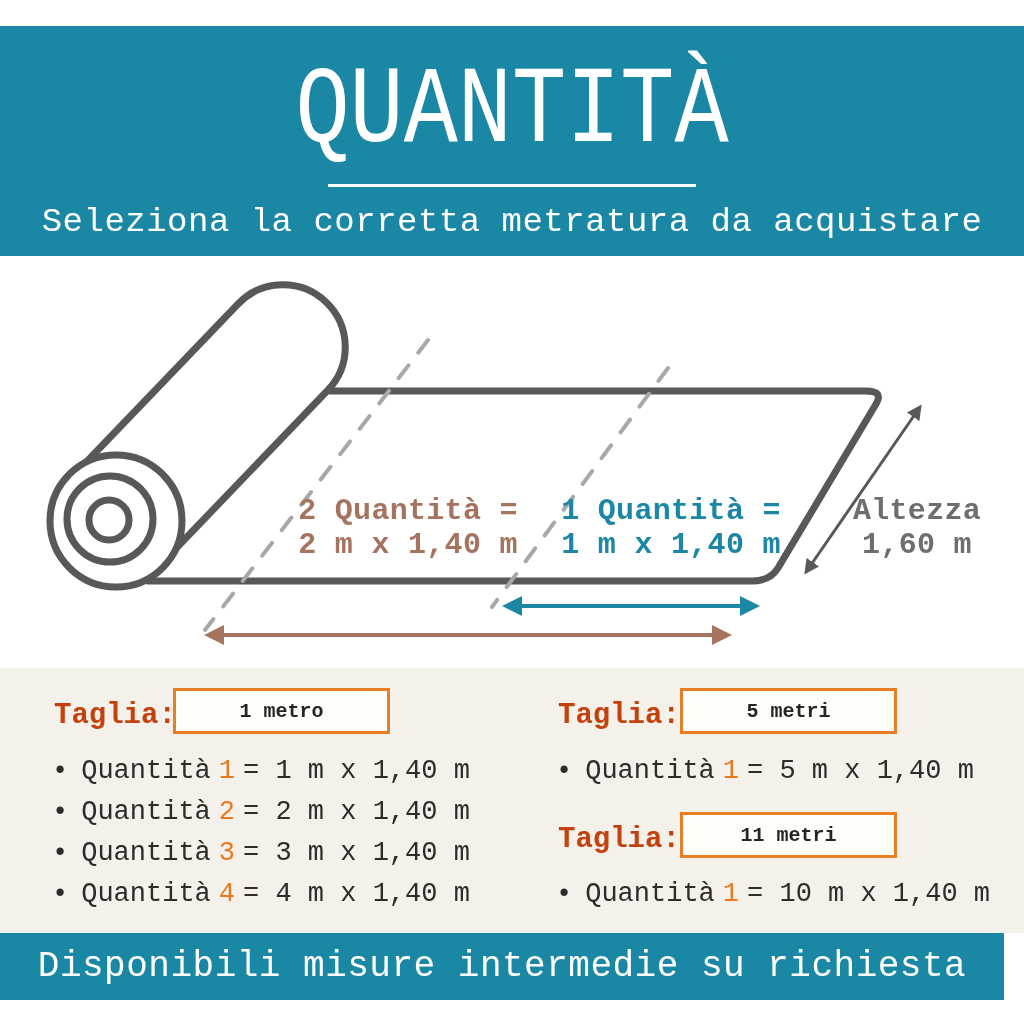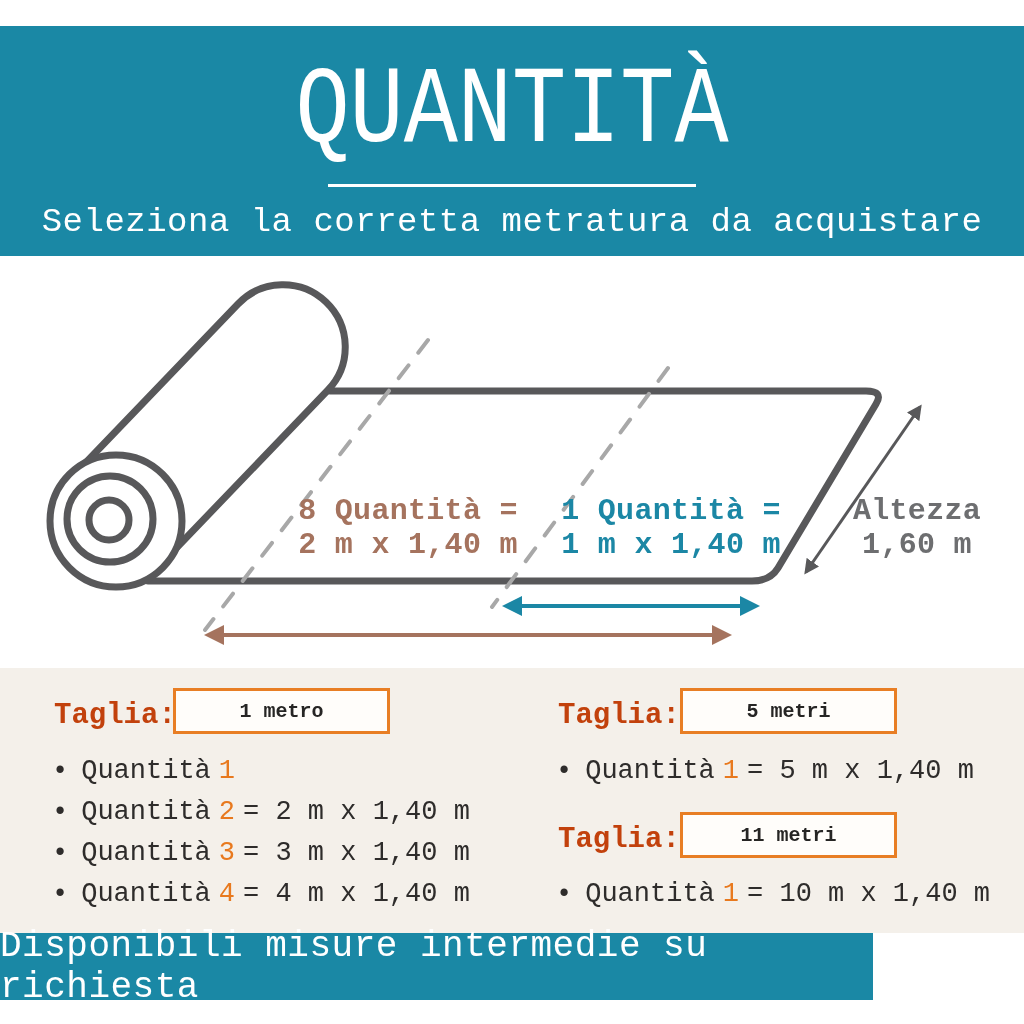--- a/index.html
+++ b/index.html
@@ -33,21 +33,21 @@
             font-size:20px;font-weight:700;color:#262524;}
   .b1{left:173px;top:20px;} .b5{left:680px;top:20px;} .b10{left:680px;top:144px;}
   .qlist{position:absolute;margin:0;padding:0;list-style:none;}
   .ql-left{left:52px;top:82px;} .ql-5{left:556px;top:82px;} .ql-10{left:556px;top:205px;}
   .q-item{height:41px;display:flex;align-items:center;font-size:27px;color:#2e2c2b;white-space:nowrap;}
   .q-item .dot{font-size:27px;color:#2e2c2b;margin-right:13px;}
   .q-item .num{color:#e8791e;margin:0 8px;}
   .q-item .pre{margin-right:0;}
 
   
-  .footer{position:absolute;top:933px;left:0;width:873px;height:67px;background:#1a88a5;
+  .footer{position:absolute;top:933px;left:0;width:1004px;height:67px;background:#1a88a5;
           display:flex;align-items:center;justify-content:center;color:#fff;
           font-size:36px;font-weight:300;letter-spacing:0.5px;}
 </style>
 </head>
 <body>
 
 <div id="canvas">
 
   <div class="header">
     <div class="title">QUANTITÀ</div>
@@ -79,21 +79,21 @@
       <circle cx="110" cy="263" r="43" fill="none"></circle>
       <circle cx="109" cy="264" r="20" fill="none"></circle>
     </g>
 
     <line x1="506" y1="350" x2="756" y2="350" stroke="#1b87a5" stroke-width="4" marker-start="url(#mTeal)" marker-end="url(#mTeal)"></line>
     <line x1="208" y1="379" x2="728" y2="379" stroke="#a5735e" stroke-width="4" marker-start="url(#mBrown)" marker-end="url(#mBrown)"></line>
     <line x1="920" y1="151" x2="806" y2="316" stroke="#58585a" stroke-width="3" marker-start="url(#mGray)" marker-end="url(#mGray)"></line>
   </svg>
 
   <div class="lbl lbl-brown">
-    <span>8 Quantità =</span><br>
+    <span>2 Quantità =</span><br>
     <span>2 m x 1,40 m</span>
   </div>
   <div class="lbl lbl-teal">
     <span>1 Quantità =</span><br>
     <span>1 m x 1,40 m</span>
   </div>
   <div class="lbl lbl-gray">
     <span>Altezza</span><br>
     <span>1,60 m</span>
   </div>
@@ -103,20 +103,21 @@
     <div class="taglia t1">Taglia:</div>
     <div class="size-box b1">
       <span>1 metro</span>
     </div>
 
     <ul class="qlist ql-left">
       <li class="q-item">
         <span class="dot">•</span>
         <span class="pre">Quantità</span>
         <span class="num">1</span>
+        <span class="rest">= 1 m x 1,40 m</span>
       </li>
       <li class="q-item">
         <span class="dot">•</span>
         <span class="pre">Quantità</span>
         <span class="num">2</span>
         <span class="rest">= 2 m x 1,40 m</span>
       </li>
       <li class="q-item">
         <span class="dot">•</span>
         <span class="pre">Quantità</span>

